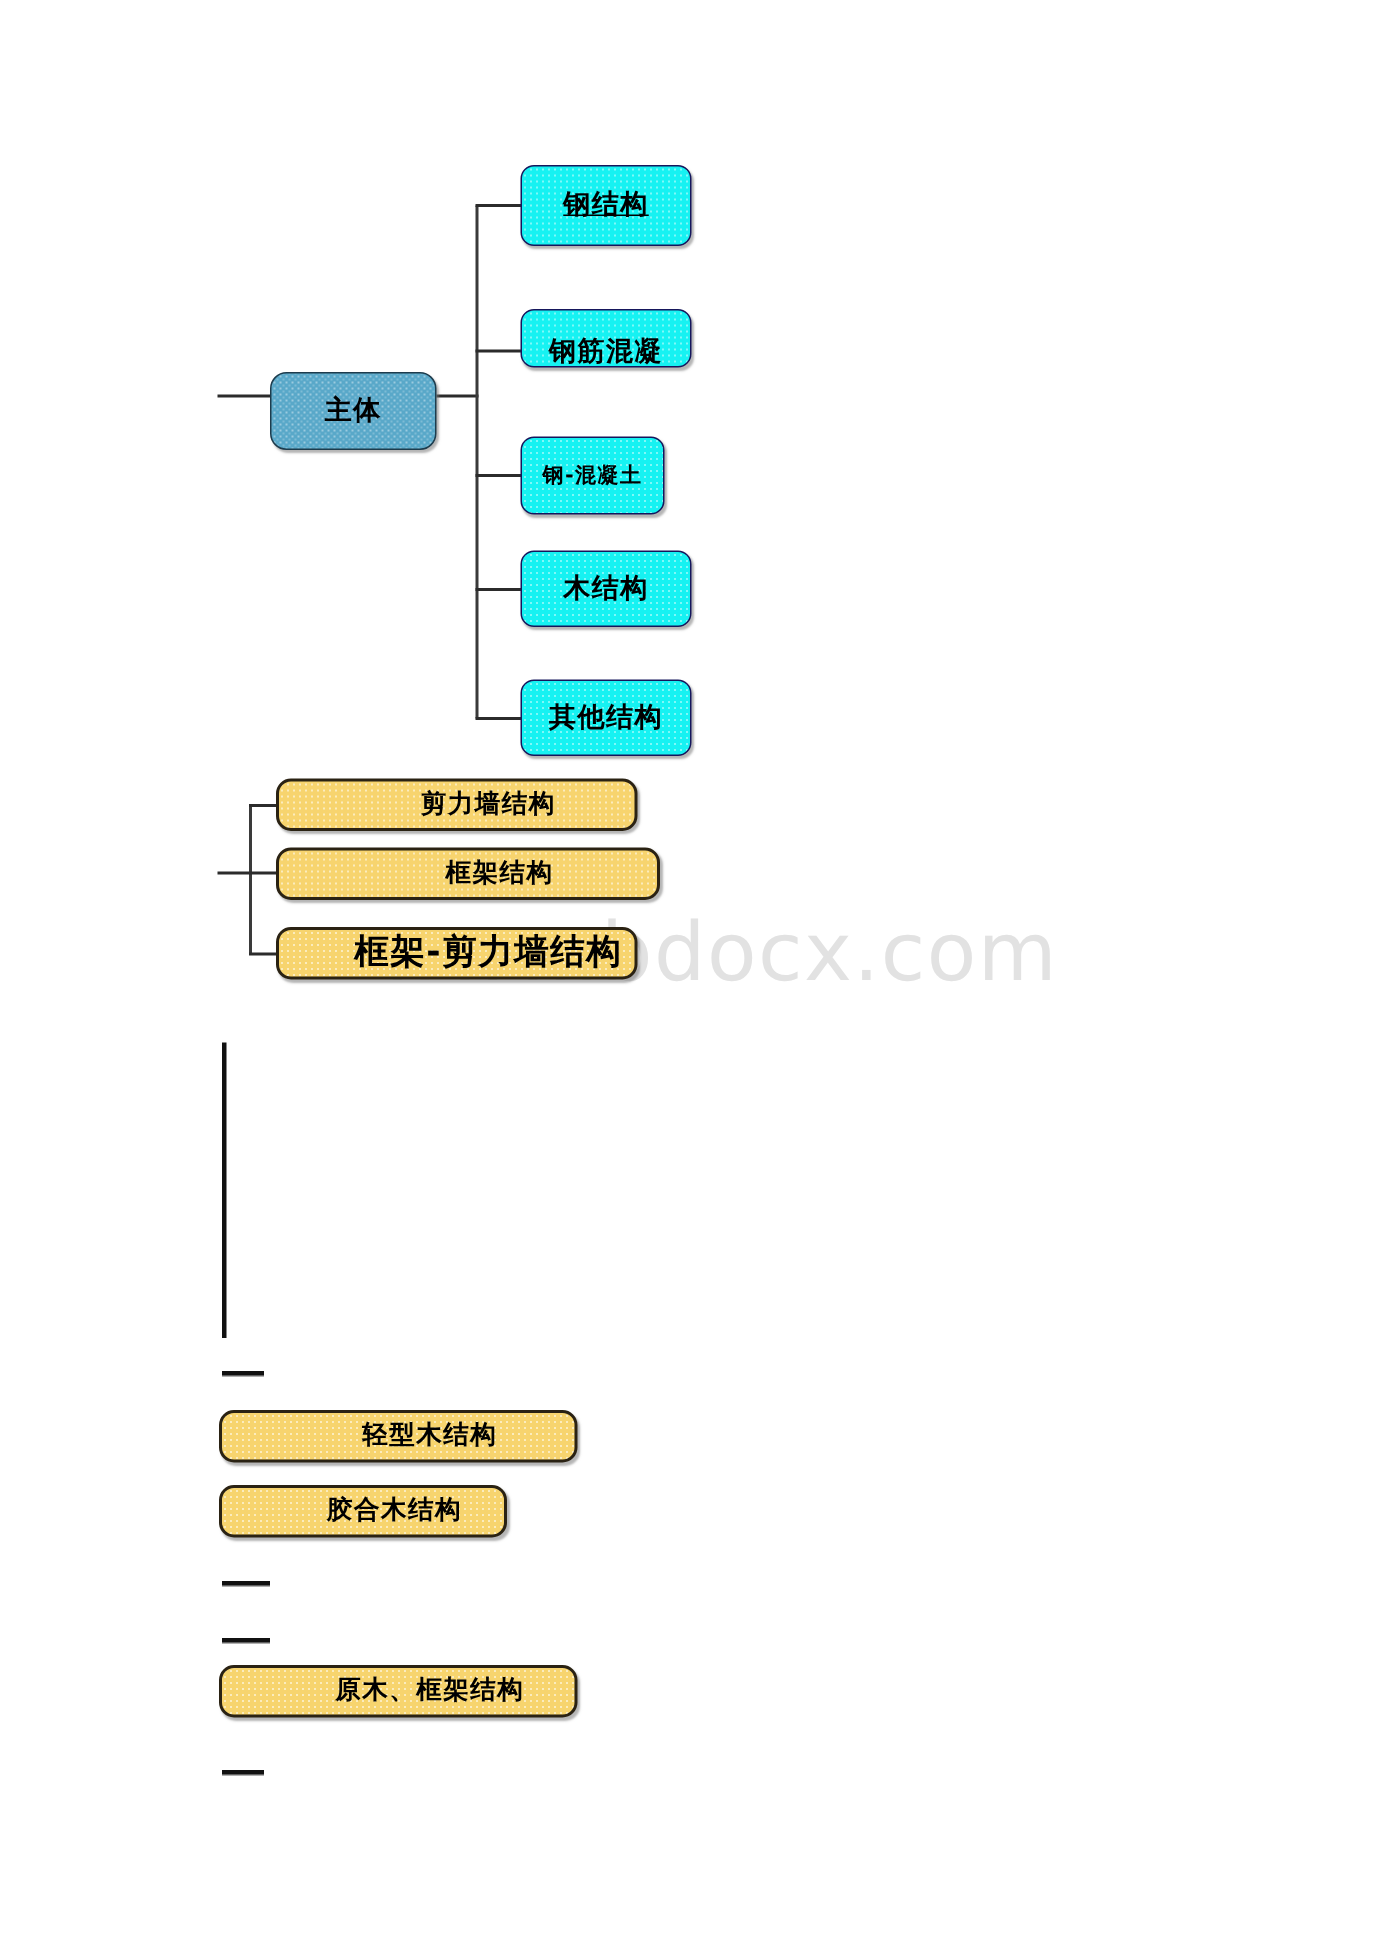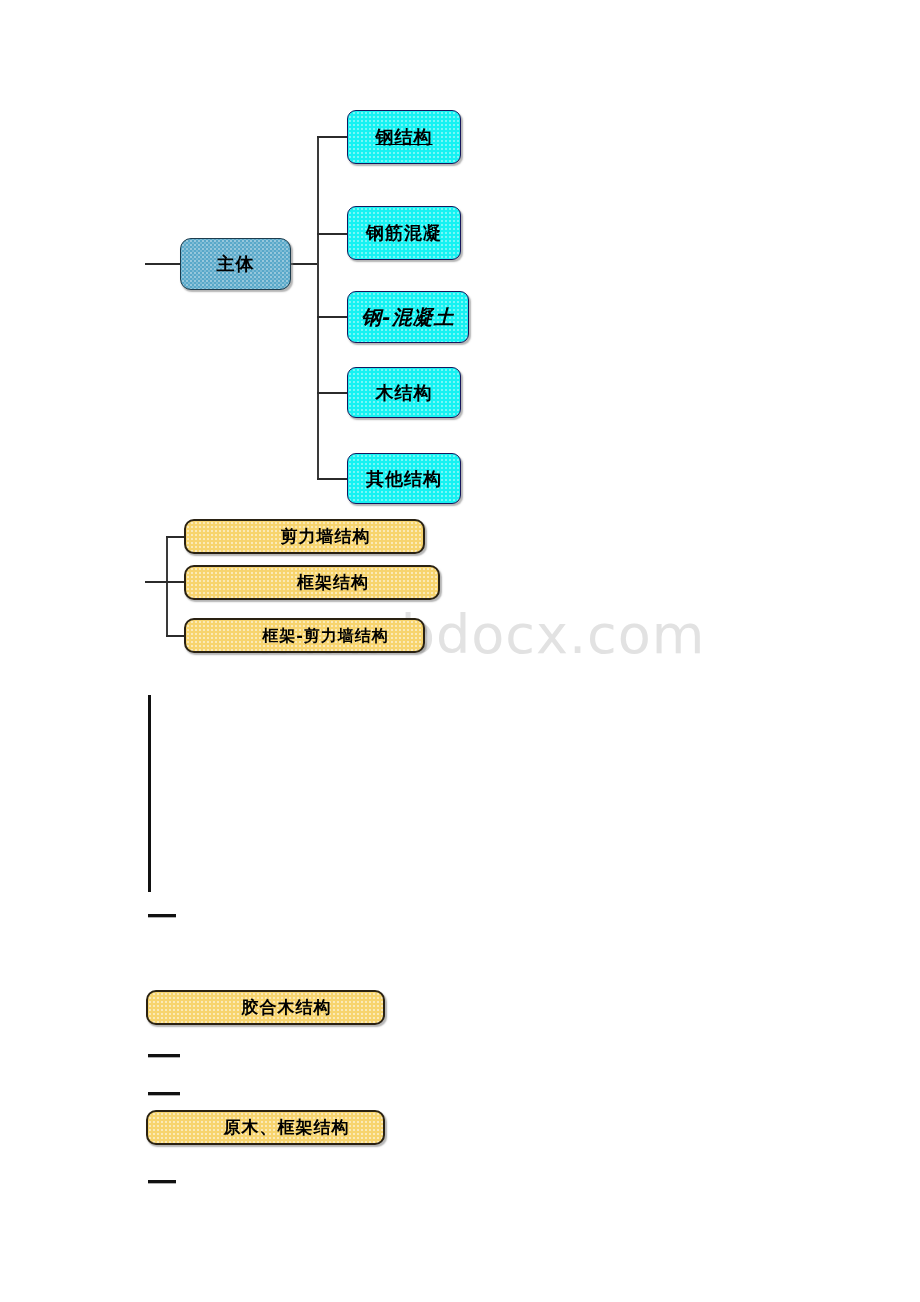--- a/index.html
+++ b/index.html
@@ -100,43 +100,43 @@
 </style>
 </head>
 <body>
 
 <div id="canvas">
 
   <div class="watermark">www.bdocx.com</div>
 
   <div class="conn h" style="left:145px; top:263px; width:36px;"></div>
 
-  <div class="node root" style="left:180px; top:238px; width:111px; height:52px; font-size:18px;">
+  <div class="node root" style="left:180px; top:248px; width:111px; height:52px; font-size:18px;">
     <span class="label">主体</span>
   </div>
 
   <div class="conn h" style="left:291px; top:263px; width:28px;"></div>
 
   <div class="conn v thin" style="left:317px; top:137px; height:342px;"></div>
 
   <div class="conn h" style="left:317px; top:136px; width:31px;"></div>
   <div class="conn h" style="left:317px; top:233px; width:31px;"></div>
   <div class="conn h" style="left:317px; top:316px; width:31px;"></div>
   <div class="conn h" style="left:317px; top:392px; width:31px;"></div>
   <div class="conn h" style="left:317px; top:478px; width:31px;"></div>
 
   <div class="node cyan" style="left:347px; top:110px; width:114px; height:54px; font-size:18px;text-decoration:underline;">
     <span class="label">钢结构</span>
   </div>
 
-  <div class="node cyan" style="left:347px; top:206px; width:114px; height:54px; font-size:18px;">
+  <div class="node cyan" style="left:347px; top:206px; width:114px; height:39px; font-size:18px;align-items:flex-end;">
     <span class="label">钢筋混凝</span>
   </div>
 
-  <div class="node cyan" style="left:347px; top:291px; width:122px; height:52px; font-size:20px;font-style:italic;">
+  <div class="node cyan" style="left:347px; top:291px; width:96px; height:52px; font-size:14px;">
     <span class="label">钢-混凝土</span>
   </div>
 
   <div class="node cyan" style="left:347px; top:453px; width:114px; height:51px; font-size:18px;">
     <span class="label">其他结构</span>
   </div>
 
   <div class="node cyan" style="left:347px; top:367px; width:114px; height:51px; font-size:18px;">
     <span class="label">木结构</span>
   </div>
@@ -150,30 +150,33 @@
   <div class="conn h" style="left:166px; top:635px; width:20px;"></div>
 
   <div class="node amber" style="left:184px; top:519px; width:241px; height:35px; font-size:17px;">
     <span class="label">剪力墙结构</span>
   </div>
 
   <div class="node amber" style="left:184px; top:565px; width:256px; height:35px; font-size:17px;">
     <span class="label">框架结构</span>
   </div>
 
-  <div class="node amber" style="left:184px; top:618px; width:241px; height:35px; font-size:16px;">
+  <div class="node amber" style="left:184px; top:618px; width:241px; height:35px; font-size:23px;">
     <span class="label">框架-剪力墙结构</span>
   </div>
 
   <div class="conn v" style="left:148px; top:695px; height:197px; width:3px; background:#111111;"></div>
 
   <div class="stub" style="left:148px; top:914px; width:28px;"></div>
 
+  <div class="node amber" style="left:146px; top:940px; width:239px; height:35px; font-size:17px;">
+    <span class="label">轻型木结构</span>
+  </div>
 
-  <div class="node amber" style="left:146px; top:990px; width:239px; height:35px; font-size:17px;">
+  <div class="node amber" style="left:146px; top:990px; width:192px; height:35px; font-size:17px;">
     <span class="label">胶合木结构</span>
   </div>
 
   <div class="stub" style="left:148px; top:1054px; width:32px;"></div>
   <div class="stub" style="left:148px; top:1092px; width:32px;"></div>
 
   <div class="node amber" style="left:146px; top:1110px; width:239px; height:35px; font-size:17px;">
     <span class="label">原木、框架结构</span>
   </div>
 

